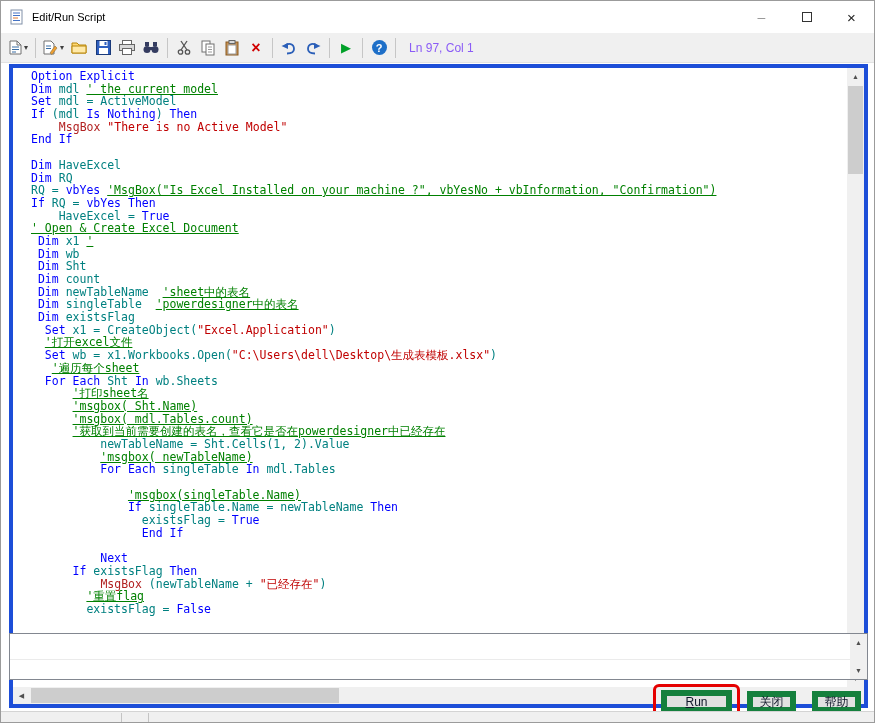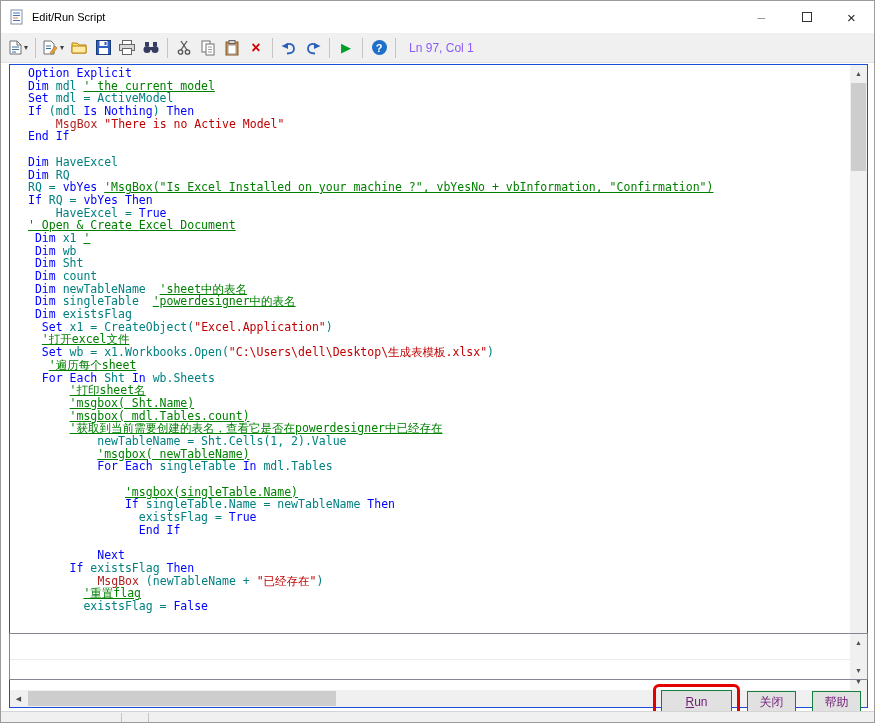--- a/index.html
+++ b/index.html
@@ -30,21 +30,21 @@
   .sep { width:1px; height:20px; background:#c6c6c6; margin:0 4px; }
   .dd-arrow { font-size:8px; color:#404040; line-height:8px; }
   .del-glyph { color:var(--del); font-size:16px; font-weight:bold; line-height:16px; }
   .run-glyph { color:var(--run); font-size:13px; line-height:13px; }
   .help-badge { width:15px; height:15px; border-radius:50%; background:#1e6fc8; color:#fff;
                 font-size:11px; font-weight:bold; display:flex; align-items:center; justify-content:center; }
   .status-text { font-size:12px; color:#8b5cf6; margin-left:9px; }
 
   
   .editor { position:absolute; left:8px; top:63px; width:859px; height:644px;
-            border:1px solid #1d4ed8; background:#fff; }
+            border:4px solid #1d4ed8; background:#fff; }
   .code { position:absolute; left:0; top:0; right:17px; bottom:17px; overflow:hidden;
           padding:2px 0 0 18px; font-family:"DejaVu Sans Mono",monospace;
           font-size:11.5px; line-height:12.7px; white-space:pre; color:var(--id); cursor:text; }
   .code-line { height:12.7px; white-space:pre; }
   .tok-k { color:var(--kw); }
   .tok-i { color:var(--id); }
   .tok-c { color:var(--cm);text-decoration:underline; }
   .tok-s { color:var(--st); }
   .tok-f { color:var(--fn);padding-left:14px; }
 
@@ -61,22 +61,22 @@
   .sb-arrow-h.left { left:0; } .sb-arrow-h.right { right:0; }
   .thumb-h { position:absolute; top:1px; bottom:1px; left:18px; width:308px; background:#cdcdcd; }
   .sb-corner { position:absolute; right:0; bottom:0; width:17px; height:17px; background:#f0f0f0; }
 
   
   .output { position:absolute; left:8px; top:632px; width:859px; height:47px;
             border:1px solid #828790; background:#fff; }
   .output-divider { position:absolute; left:0; right:17px; top:25px; height:1px; background:#ebebeb; }
 
   
-  .btn { position:absolute; background:#e1e1e1; border:1px solid #15803d; font-size:12px;
-         color:#701a75; display:flex; align-items:center; justify-content:center;
+  .btn { position:absolute; background:#e1e1e1; border:6px solid #15803d; font-size:12px;
+         color:#0f172a; display:flex; align-items:center; justify-content:center;
          font-family:"Liberation Sans","DejaVu Sans",sans-serif; cursor:default;text-align:center; }
   .btn-run { left:660px; top:689px; width:71px; height:23px; }
   .btn-close { left:746px; top:690px; width:49px; height:22px; }
   .btn-help { left:811px; top:690px; width:49px; height:22px; }
   .annotation { position:absolute; left:652px; top:683px; width:87px; height:34px;
                 border:3px solid var(--annotation); border-radius:6px; pointer-events:none; }
 
   
   .bottom-strip { position:absolute; left:0; bottom:0; width:100%; height:11px;
                   background:#f0f0f0; border-top:1px solid #d4d4d4; }

